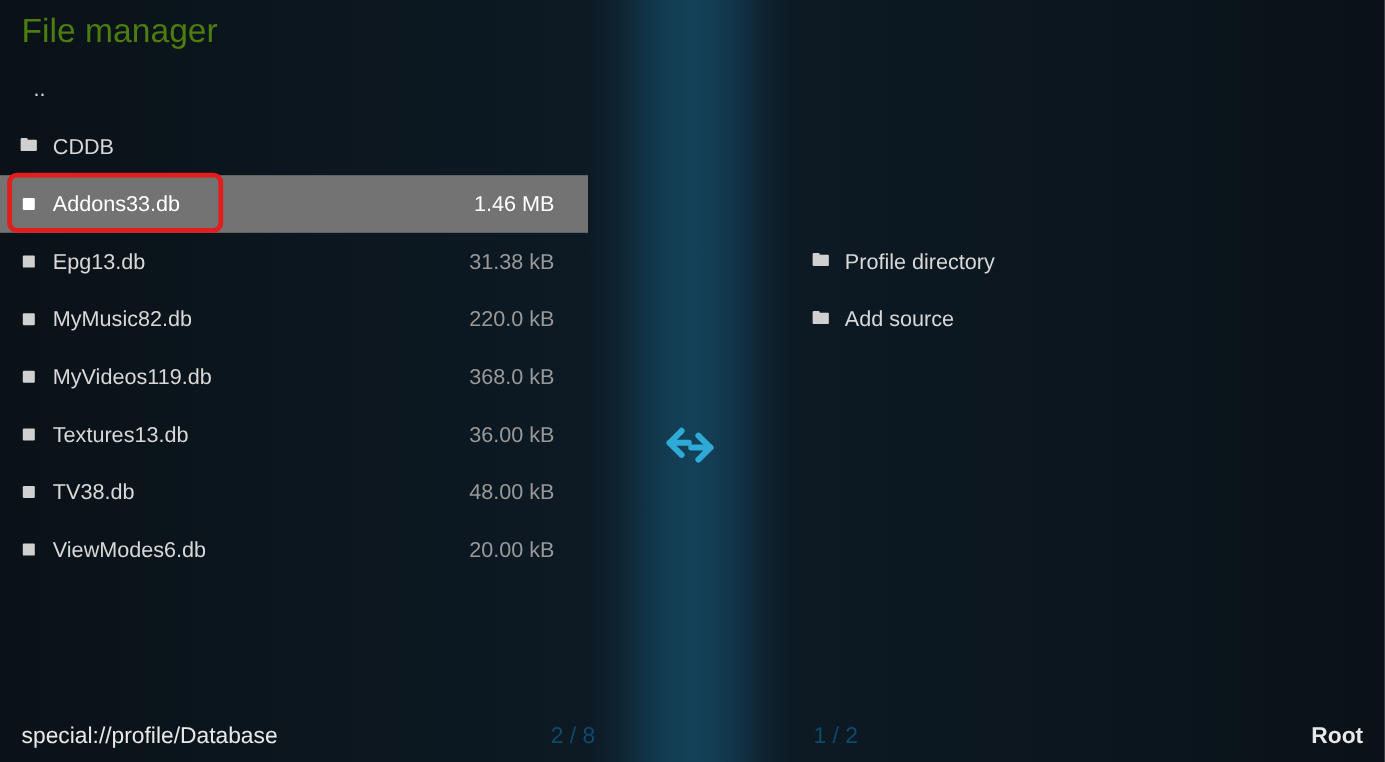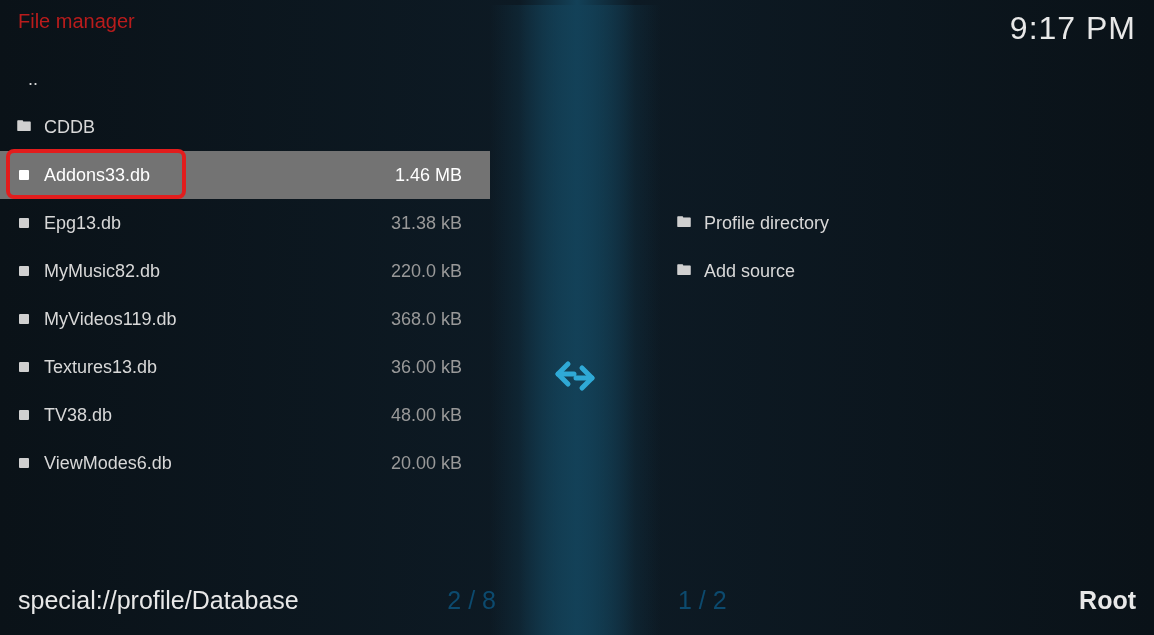--- a/index.html
+++ b/index.html
@@ -19,23 +19,23 @@
     }
     
     .header {
       display: flex;
       justify-content: space-between;
       align-items: flex-start;
       padding: 10px 18px 8px 18px;
     }
     
     .title {
-      font-size: 20px;
+      font-size: 28px;
       font-weight: 400;
-      color: #b91c1c;
+      color: #4d7c0f;
       text-align: center;
     }
     
     .clock {
       font-size: 32px;
       font-weight: 300;
       color: #e8e8e8;
       letter-spacing: 1px;
     }
     
@@ -160,22 +160,22 @@
     }
     
     .footer {
       position: absolute;
       bottom: 0;
       left: 0;
       right: 0;
       display: flex;
       justify-content: space-between;
       align-items: center;
-      padding: 8px 18px 20px 18px;
-      font-size: 25px;
+      padding: 8px 18px 10px 18px;
+      font-size: 19px;
       font-weight: 500;
       text-align: right;
     }
     
     .footer-left {
       width: 490px;
       display: flex;
       justify-content: space-between;
     }
     
@@ -202,21 +202,20 @@
     
     .panel-right .list-item:first-child {
       margin-top: 144px;
     }
   </style>
 </head>
 <body>
 
 <div class="header">
   <div class="title">File manager</div>
-  <div class="clock">9:17 PM</div>
 </div>
 
 <div class="main-content">
 
   <div class="panel panel-left">
     <div class="list-item parent-item">
       <span>..</span>
     </div>
     <div id="left-list">
         <div class="list-item">

